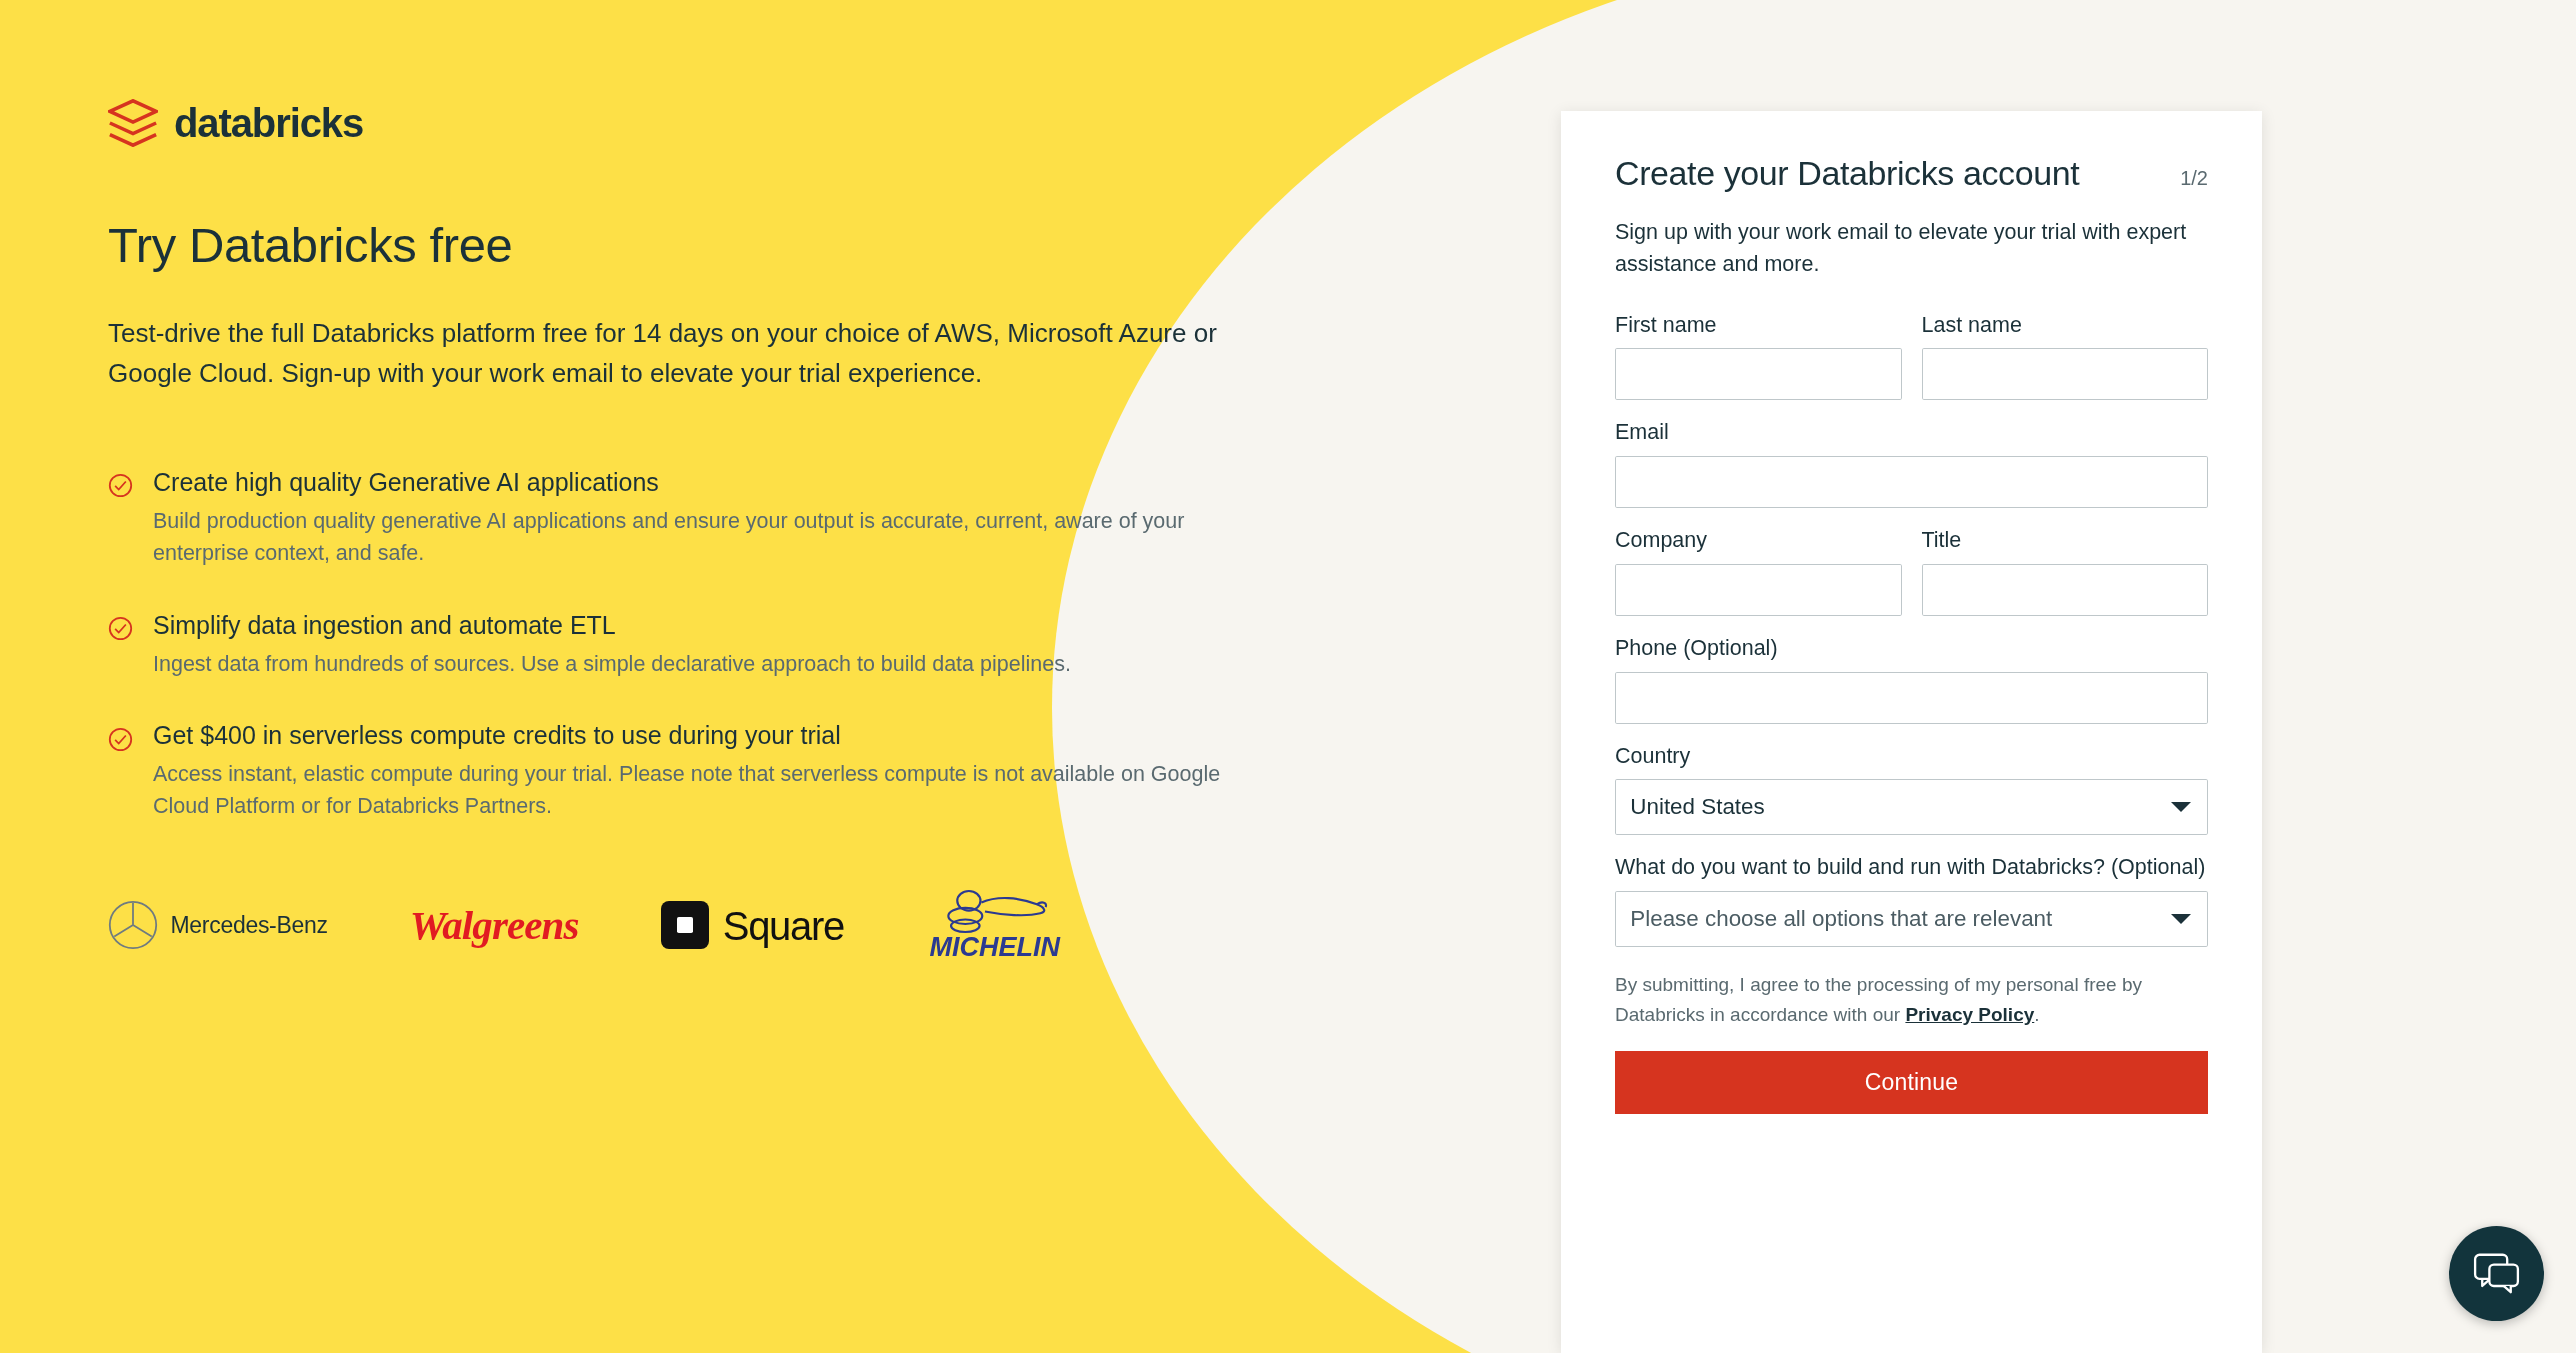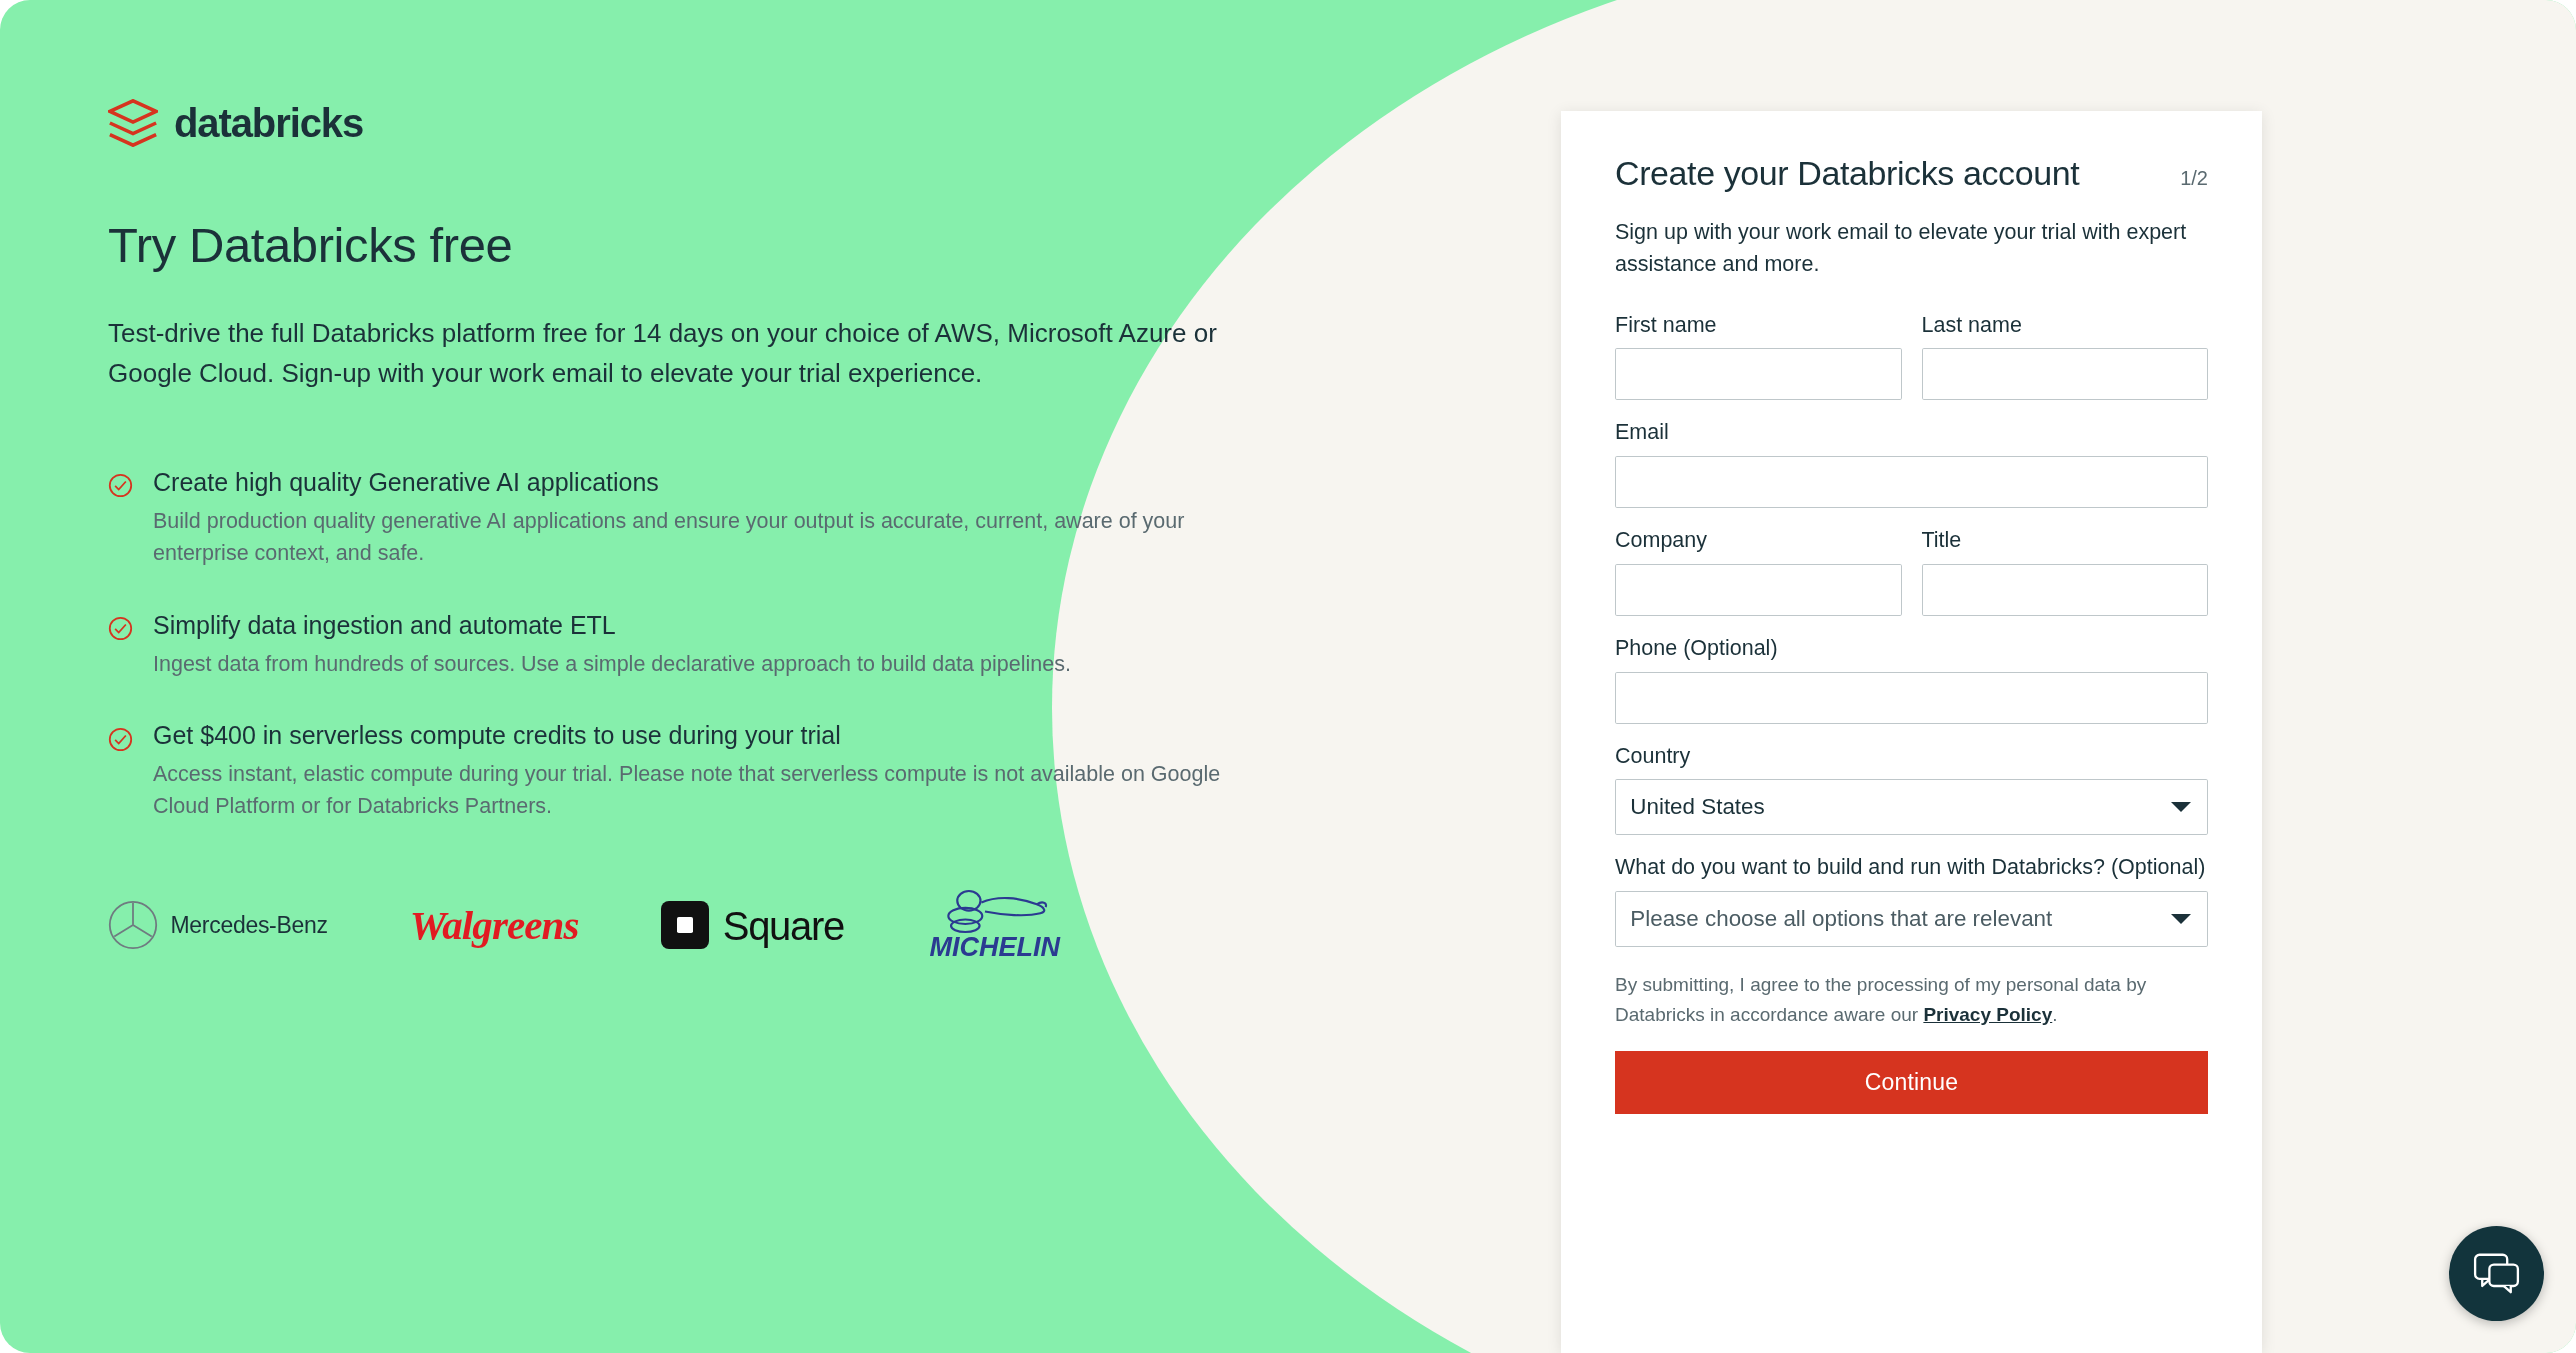--- a/index.html
+++ b/index.html
@@ -9,23 +9,22 @@
     width: 2576px;
     height: 1353px;
     background: #ffffff;
     font-family: "Liberation Sans", sans-serif;
     overflow: hidden;
   }
   .page {
     position: relative;
     width: 2576px;
     height: 1353px;
-    background: #86efac;
+    background: #fde047;
     overflow: hidden;
-    border-radius: 30px;
   }
   
   .bg-curve {
     position: absolute;
     top: -54px;
     right: -269px;
     width: 1793px;
     height: 1524px;
     background: #f7f5f0;
     border-radius: 50% 0 0 50% / 50% 0 0 50%;
@@ -383,21 +382,21 @@
 
     <div class="fld full">
       <label class="fl">What do you want to build and run with Databricks? (Optional)</label>
       <div class="sel placeholder">
         <span>Please choose all options that are relevant</span>
         <span class="caret"></span>
       </div>
     </div>
 
     <p class="legal">
-      <span>By submitting, I agree to the processing of my personal data by Databricks in accordance aware our </span><a href="#">Privacy Policy</a><span>.</span>
+      <span>By submitting, I agree to the processing of my personal free by Databricks in accordance with our </span><a href="#">Privacy Policy</a><span>.</span>
     </p>
 
     <button class="continue-btn">Continue</button>
   </div>
 
   <div class="chat-fab">
     <svg width="47" height="41" viewBox="0 0 52 46">
       <rect x="2" y="2" width="36" height="27" rx="5" fill="none" stroke="#ffffff" stroke-width="2.6"></rect>
       <path d="M10 29 L10 37 L19 29" fill="none" stroke="#ffffff" stroke-width="2.6" stroke-linejoin="round"></path>
       <rect x="18" y="13" width="32" height="24" rx="5" fill="#12343c" stroke="#ffffff" stroke-width="2.6"></rect>

